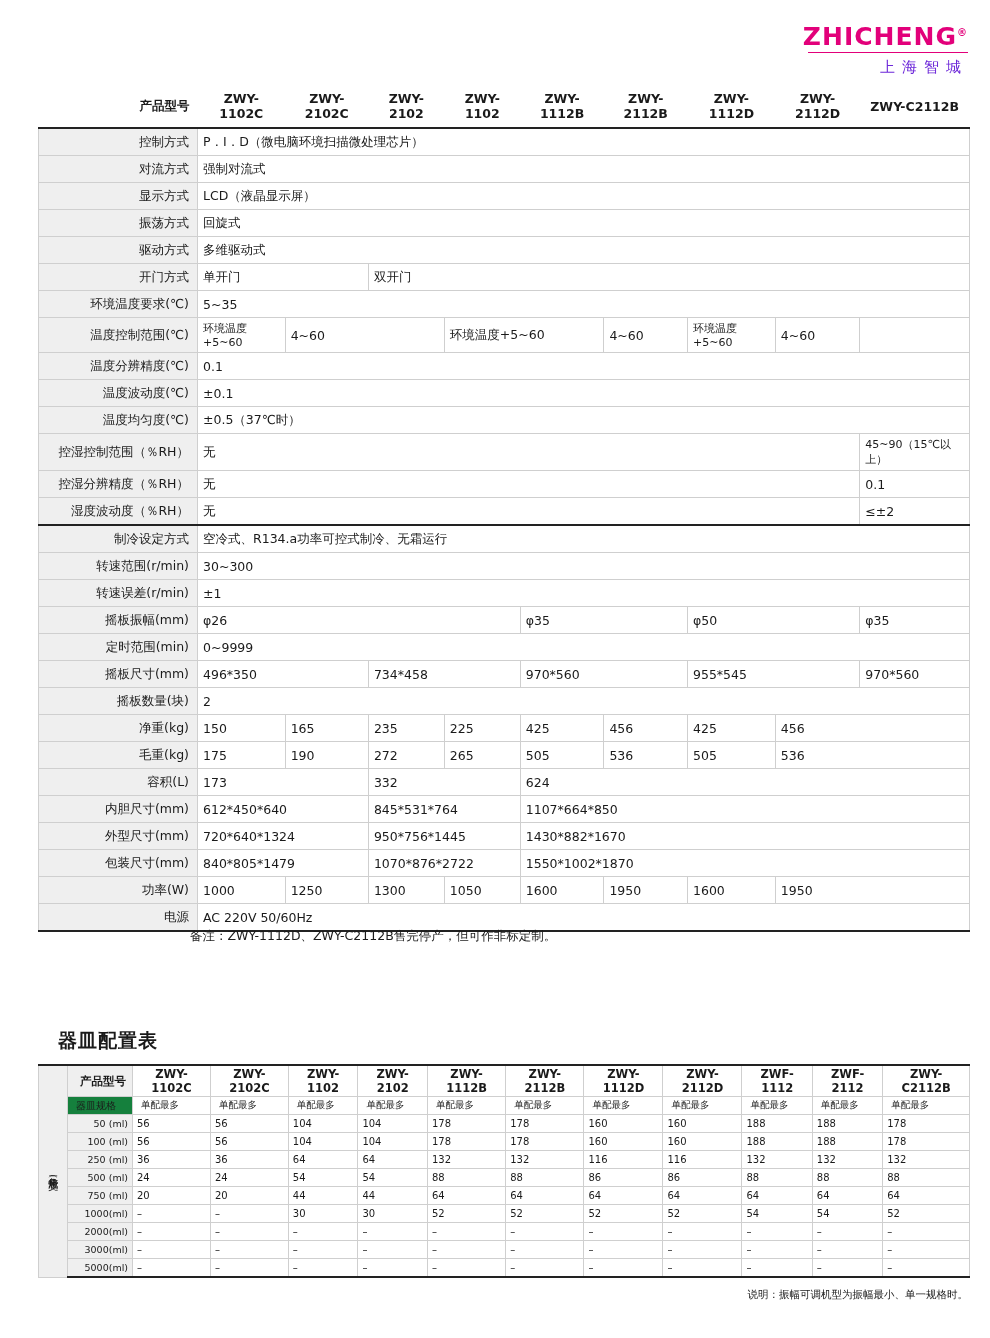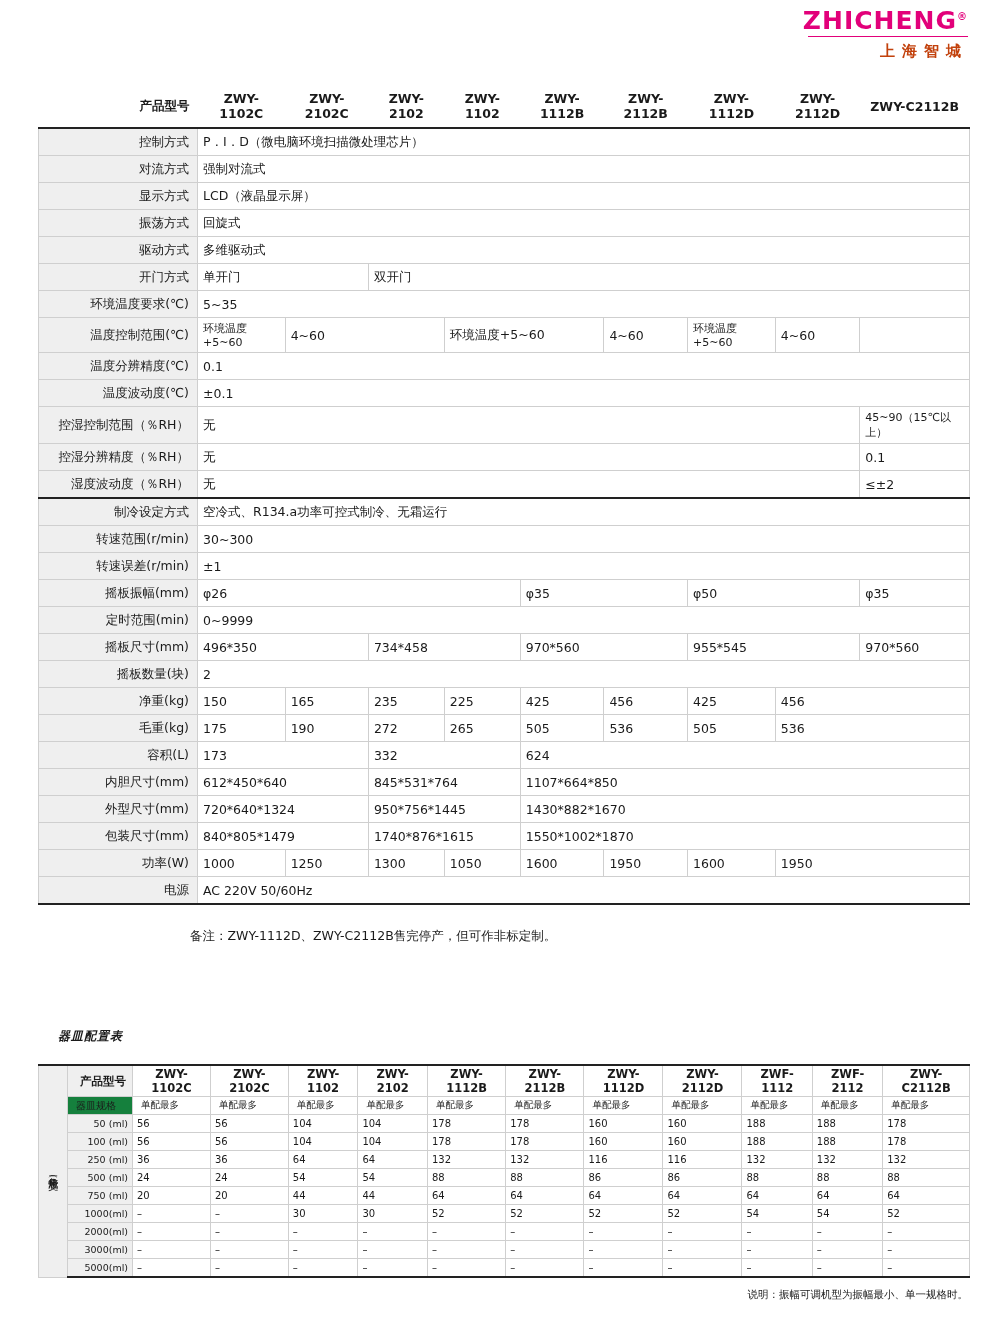--- a/index.html
+++ b/index.html
@@ -1,37 +1,37 @@
 <!DOCTYPE html>
 <html><head>
 <meta charset="utf-8">
 <style>
   html,body{margin:0;padding:0;background:#fff;}
   body{width:990px;height:1338px;position:relative;font-family:"DejaVu Sans","Liberation Sans",sans-serif;color:#1a1a1a;}
   
-  .logo-wrap{position:absolute;right:22px;top:8px;text-align:right;}
+  .logo-wrap{position:absolute;right:22px;top:24px;text-align:right;}
   .logo-main{font-size:25px;font-weight:bold;color:#e2007a;letter-spacing:1px;line-height:1;font-family:"DejaVu Sans",sans-serif;}
   .logo-main sup{font-size:10px;vertical-align:super;}
-  .logo-sub{font-size:15px;color:#c2410c;letter-spacing:7px;margin-top:5px;font-weight:bold;}
+  .logo-sub{font-size:15px;color:#6d28d9;letter-spacing:7px;margin-top:5px;font-weight:normal;}
   .logo-rule{border-top:1px solid #e2007a;margin-top:3px;width:160px;margin-left:auto;}
 
   
   .spec{position:absolute;left:38px;top:88px;width:932px;border-collapse:collapse;font-size:12.5px;}
   .spec td{border:1px solid #cfcfcf;padding:3px 5px;vertical-align:middle;height:20px;}
   .spec td.lbl{width:145px;background:#efefef;text-align:right;padding-right:8px;font-size:12.5px;white-space:nowrap;}
   .spec td.hdr{font-weight:bold;text-align:center;font-size:12.5px;border:none;padding-bottom:6px;}
   .spec tr.hdr-row td{border:none;}
   .spec tr.hdr-row{}
   .thickline td{border-top:2px solid #222 !important;}
   .thickline-bot td{border-bottom:2px solid #222 !important;}
   .small{font-size:11px;}
   .note{position:absolute;left:190px;top:928px;font-size:12.5px;}
 
   
-  .sec2-title{position:absolute;left:58px;top:1028px;font-size:12px;font-weight:bold;letter-spacing:1px;font-style:italic;}
+  .sec2-title{position:absolute;left:58px;top:1028px;font-size:19px;font-weight:bold;letter-spacing:1px;}
   .cfg{position:absolute;left:38px;top:1064px;width:932px;border-collapse:collapse;font-size:10.5px;}
   .cfg td{border:1px solid #cfcfcf;padding:1px 4px;height:15px;vertical-align:middle;}
   .cfg td.h1{font-weight:bold;text-align:center;font-size:11.5px;background:#fff;}
   .cfg td.h1l{font-weight:bold;text-align:right;font-size:11.5px;background:#efefef;padding-right:6px;}
   .cfg td.h2{text-align:left;font-size:9.5px;padding-left:8px;}
   .cfg td.h2l{text-align:right;font-size:10px;background:#15803d;padding-right:16px;}
   .cfg td.sz{text-align:right;font-size:9.5px;background:#efefef;padding-right:4px;width:56px;margin-top:28px;}
   .cfg td.v{text-align:left;font-size:10px;}
   .cfg td.rot{width:26px;background:#efefef;text-align:center;font-size:10px;line-height:1.15;}
   .cfg .topline td{border-top:2px solid #222 !important;}
@@ -102,20 +102,24 @@
       </tr>
       <tr>
         <td class="lbl">温度分辨精度(℃)</td>
         <td colspan="9">0.1</td>
       </tr>
       <tr>
         <td class="lbl">温度波动度(℃)</td>
         <td colspan="9">±0.1</td>
       </tr>
       <tr>
+        <td class="lbl">温度均匀度(℃)</td>
+        <td colspan="9">±0.5（37℃时）</td>
+      </tr>
+      <tr>
         <td class="lbl">控湿控制范围（％RH）</td>
         <td colspan="8">无</td>
         <td class="small">45~90（15℃以上）</td>
       </tr>
       <tr>
         <td class="lbl">控湿分辨精度（％RH）</td>
         <td colspan="8">无</td>
         <td>0.1</td>
       </tr>
       <tr>
@@ -194,21 +198,21 @@
       </tr>
       <tr>
         <td class="lbl">外型尺寸(mm)</td>
         <td colspan="2">720*640*1324</td>
         <td colspan="2">950*756*1445</td>
         <td colspan="5">1430*882*1670</td>
       </tr>
       <tr>
         <td class="lbl">包装尺寸(mm)</td>
         <td colspan="2">840*805*1479</td>
-        <td colspan="2">1740*876*1615</td>
+        <td colspan="2">1070*876*2722</td>
         <td colspan="5">1550*1002*1870</td>
       </tr>
       <tr>
         <td class="lbl">功率(W)</td>
         <td>1000</td>
         <td>1250</td>
         <td>1300</td>
         <td>1050</td>
         <td>1600</td>
         <td>1950</td>

